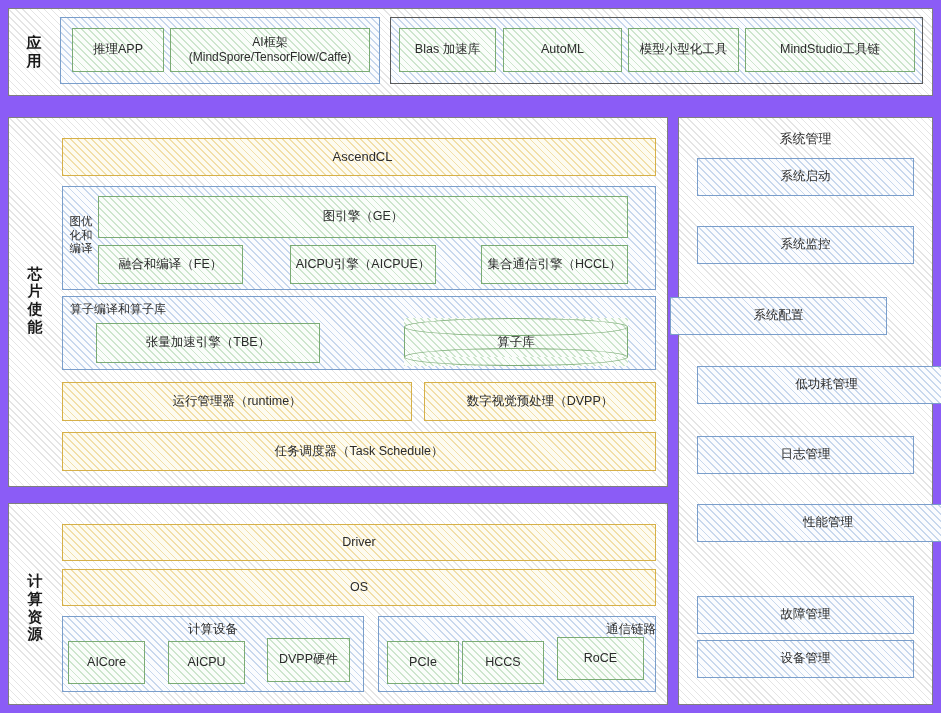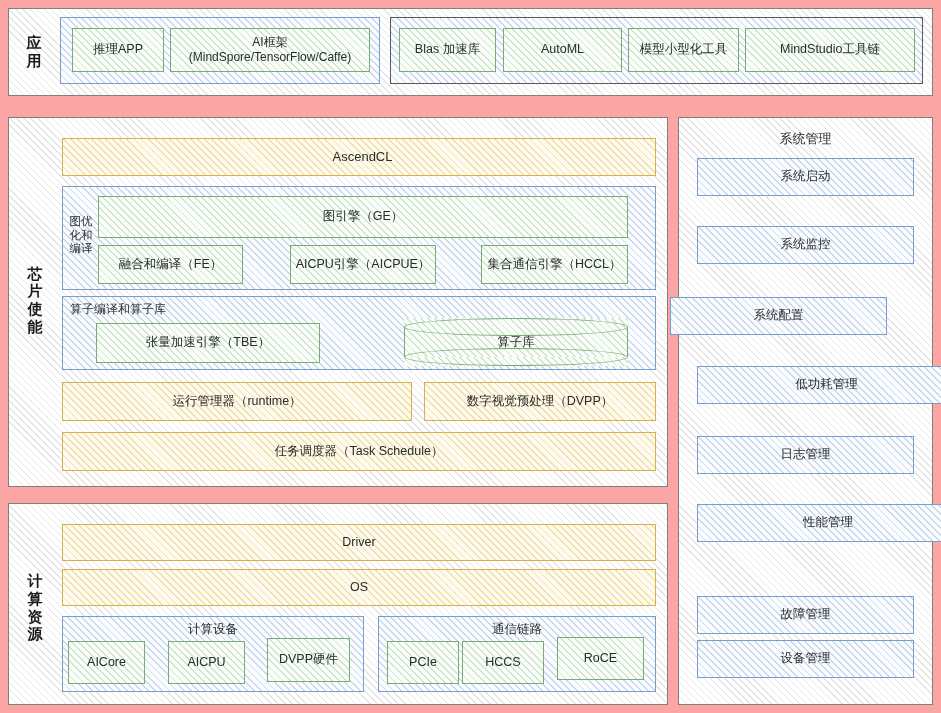--- a/index.html
+++ b/index.html
@@ -4,21 +4,21 @@
 <style>
   html,body{margin:0;padding:0;background:#ffffff;}
   body{
     font-family:"Liberation Sans","DejaVu Sans",sans-serif;
     -webkit-font-smoothing:antialiased;
   }
   #canvas{
     position:relative;
     width:941px;
     height:713px;
-    background:#fca5a5;
+    background:#8b5cf6;
     overflow:hidden;
   }
 
   
   .hatch-gray{
     background-color:#ffffff;
     background-image:repeating-linear-gradient(45deg,
        rgba(190,190,190,.40) 0px, rgba(190,190,190,.40) 1px,
        rgba(255,255,255,0) 1px, rgba(255,255,255,0) 5px);
   }
@@ -251,21 +251,21 @@
     <span>AICore</span>
   </div>
   <div class="box b-green hatch-green t125" style="left:168px;top:641px;width:77px;height:43px;">
     <span>AICPU</span>
   </div>
   <div class="box b-green hatch-green t125" style="left:267px;top:638px;width:83px;height:44px;">
     <span>DVPP硬件</span>
   </div>
 
   <div class="box b-blue hatch-blue" style="left:378px;top:616px;width:278px;height:76px;"></div>
-  <div class="panel-title" style="left:378px;top:621px;width:278px;">
+  <div class="panel-title" style="left:378px;top:621px;width:278px;text-align:right;">
     <span>通信链路</span>
   </div>
   <div class="box b-green hatch-green t125" style="left:462px;top:641px;width:82px;height:43px;">
     <span>HCCS</span>
   </div>
   <div class="box b-green hatch-green t125" style="left:387px;top:641px;width:72px;height:43px;">
     <span>PCIe</span>
   </div>
   <div class="box b-green hatch-green t125" style="left:557px;top:637px;width:87px;height:43px;">
     <span>RoCE</span>

